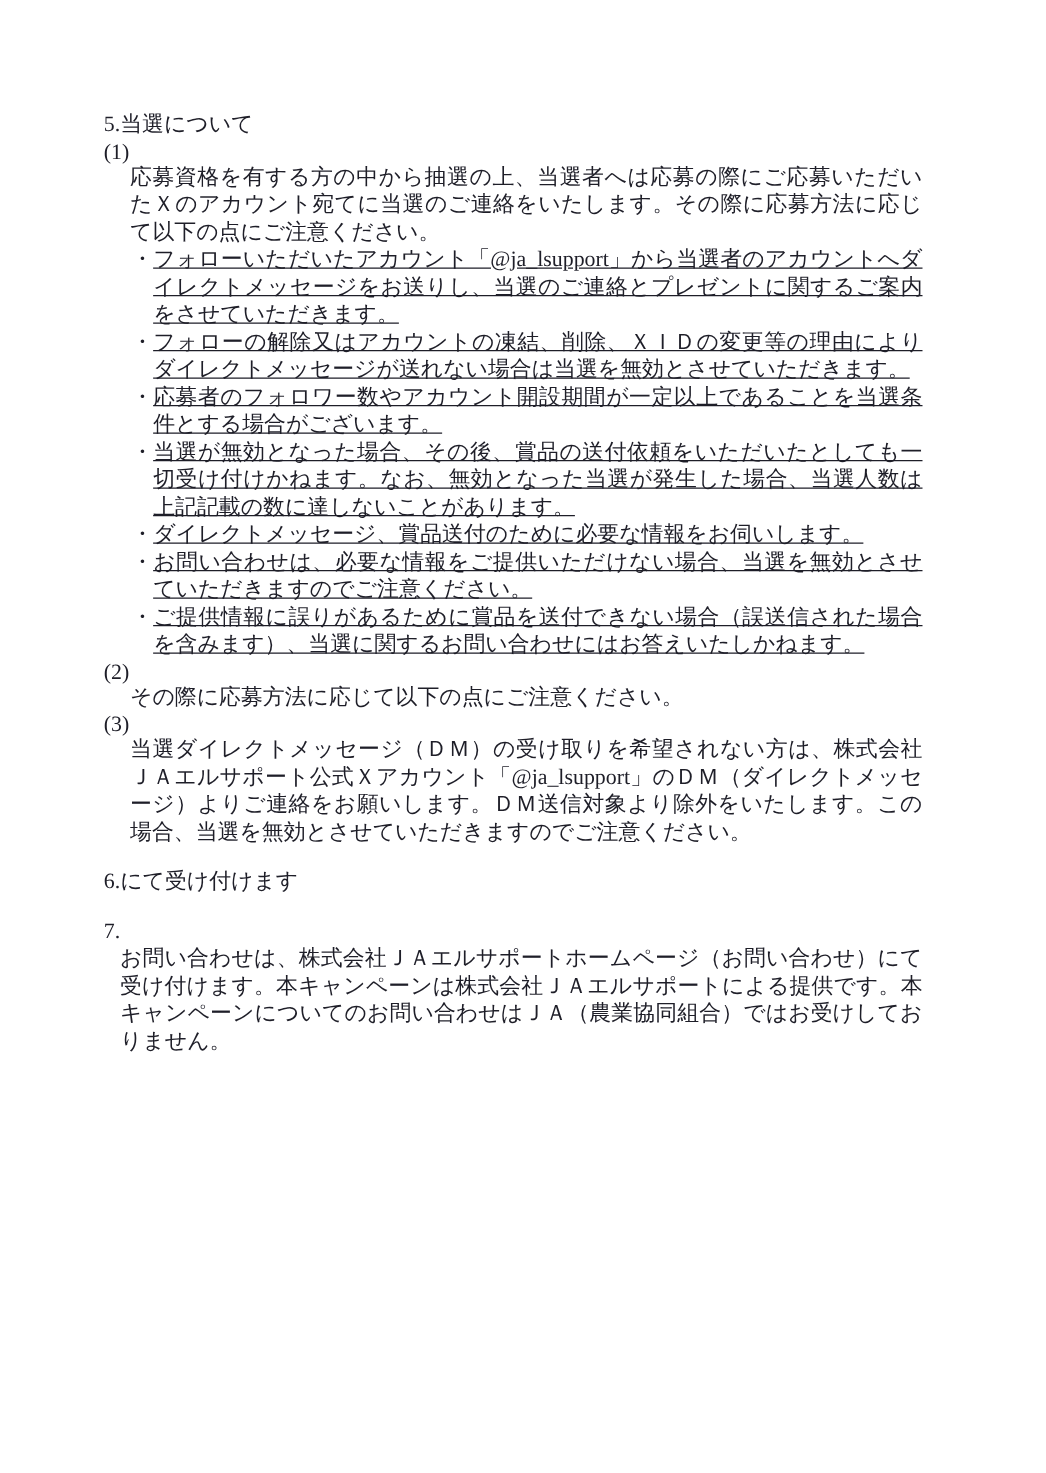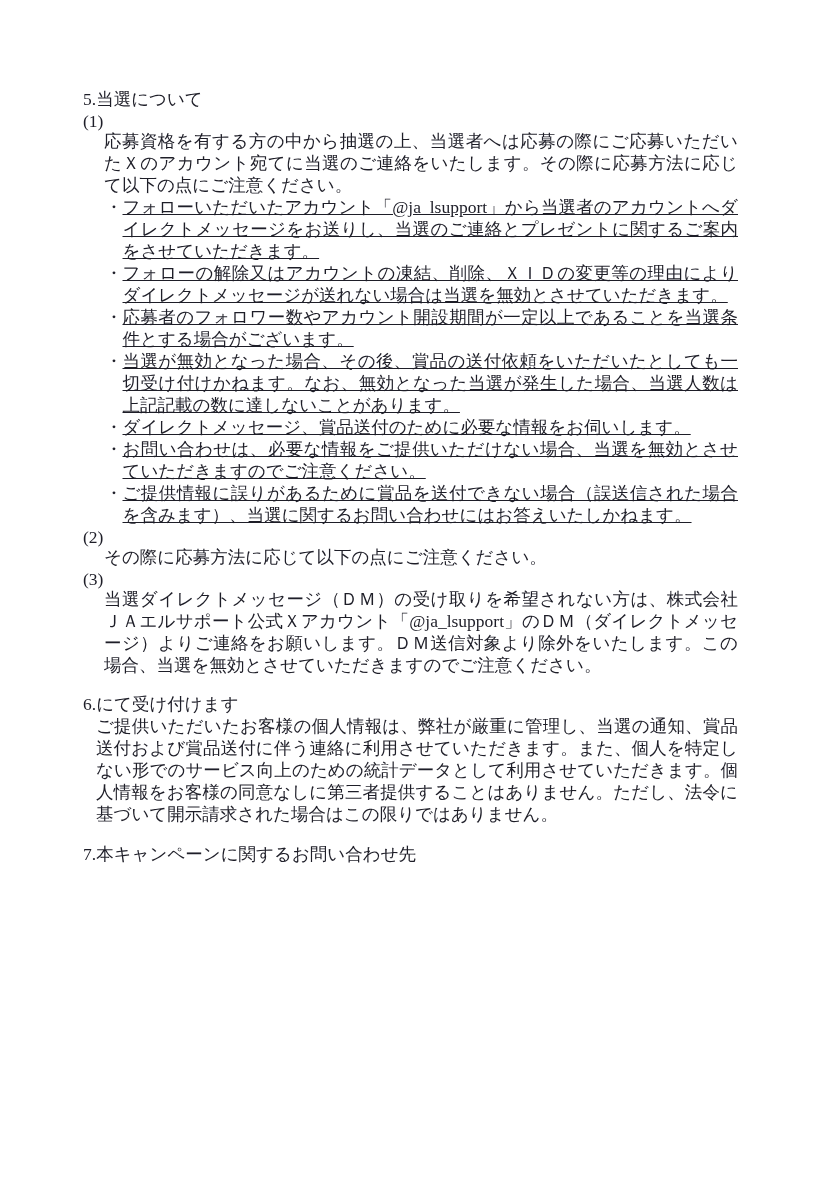--- a/index.html
+++ b/index.html
@@ -127,24 +127,23 @@
         <span class="clause-marker">(3)</span>
         <span class="clause-text jtext">当選ダイレクトメッセージ（ＤＭ）の受け取りを希望されない方は、株式会社ＪＡエルサポート公式Ｘアカウント「@ja_lsupport」のＤＭ（ダイレクトメッセージ）よりご連絡をお願いします。ＤＭ送信対象より除外をいたします。この場合、当選を無効とさせていただきますのでご注意ください。</span>
       </div>
     </div>
 
     <div class="section gap-6">
       <div class="sec-head">
         <span class="sec-num">6.</span>
         <span class="sec-title">にて受け付けます</span>
       </div>
-      <div class="sec-body jtext">ご提供いただいたお客様の個人情報は、弊社が厳重に管理し、当選の通知、賞品送付および賞品送付に伴う連絡に利用させていただきます。また、個人を特定しない形でのサービス向上のための統計データとして利用させていただきます。個人情報をお客様の同意なしに第三者提供することはありません。ただし、法令に基づいて開示請求された場合はこの限りではありません。</div>
     </div>
 
     <div class="section gap-7">
       <div class="sec-head">
         <span class="sec-num">7.</span>
-        <span class="sec-title">本キャンペーンに関するお問い合わせ先</span>
       </div>
+      <div class="sec-body jtext">お問い合わせは、株式会社ＪＡエルサポートホームページ（お問い合わせ）にて受け付けます。本キャンペーンは株式会社ＪＡエルサポートによる提供です。本キャンペーンについてのお問い合わせはＪＡ（農業協同組合）ではお受けしておりません。</div>
     </div>
 
   </div>
 </div>
 
 </body></html>

